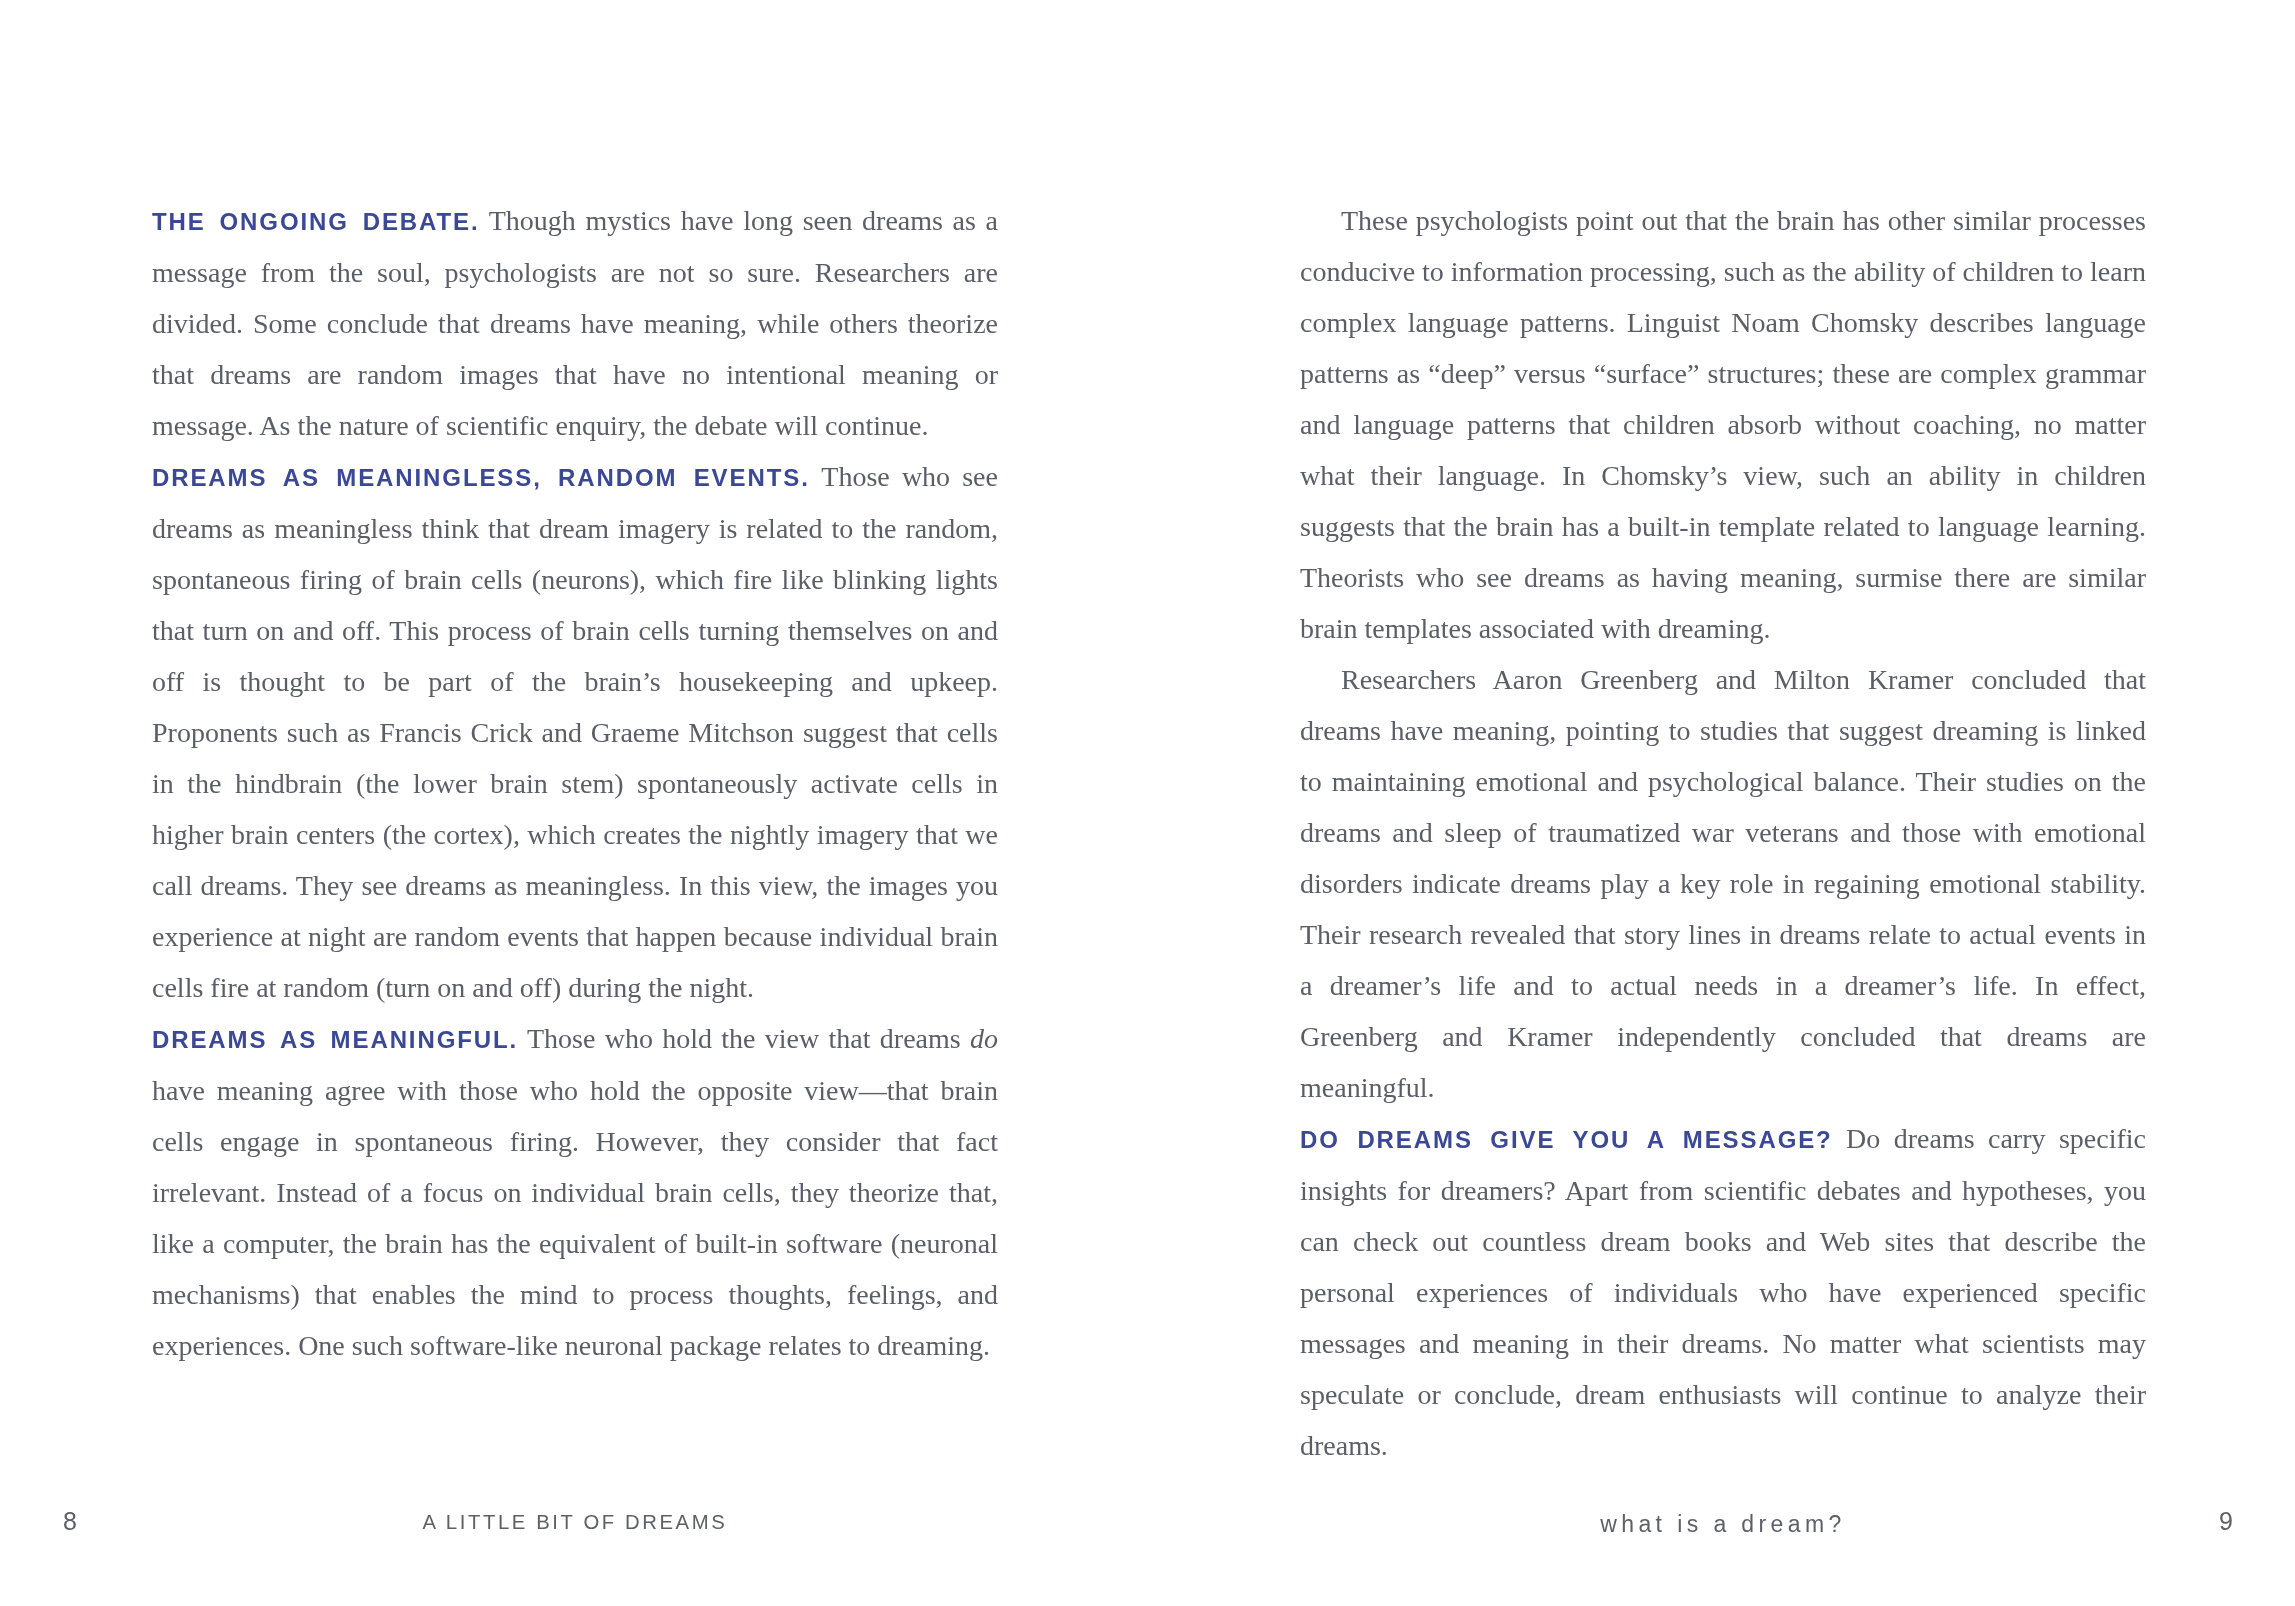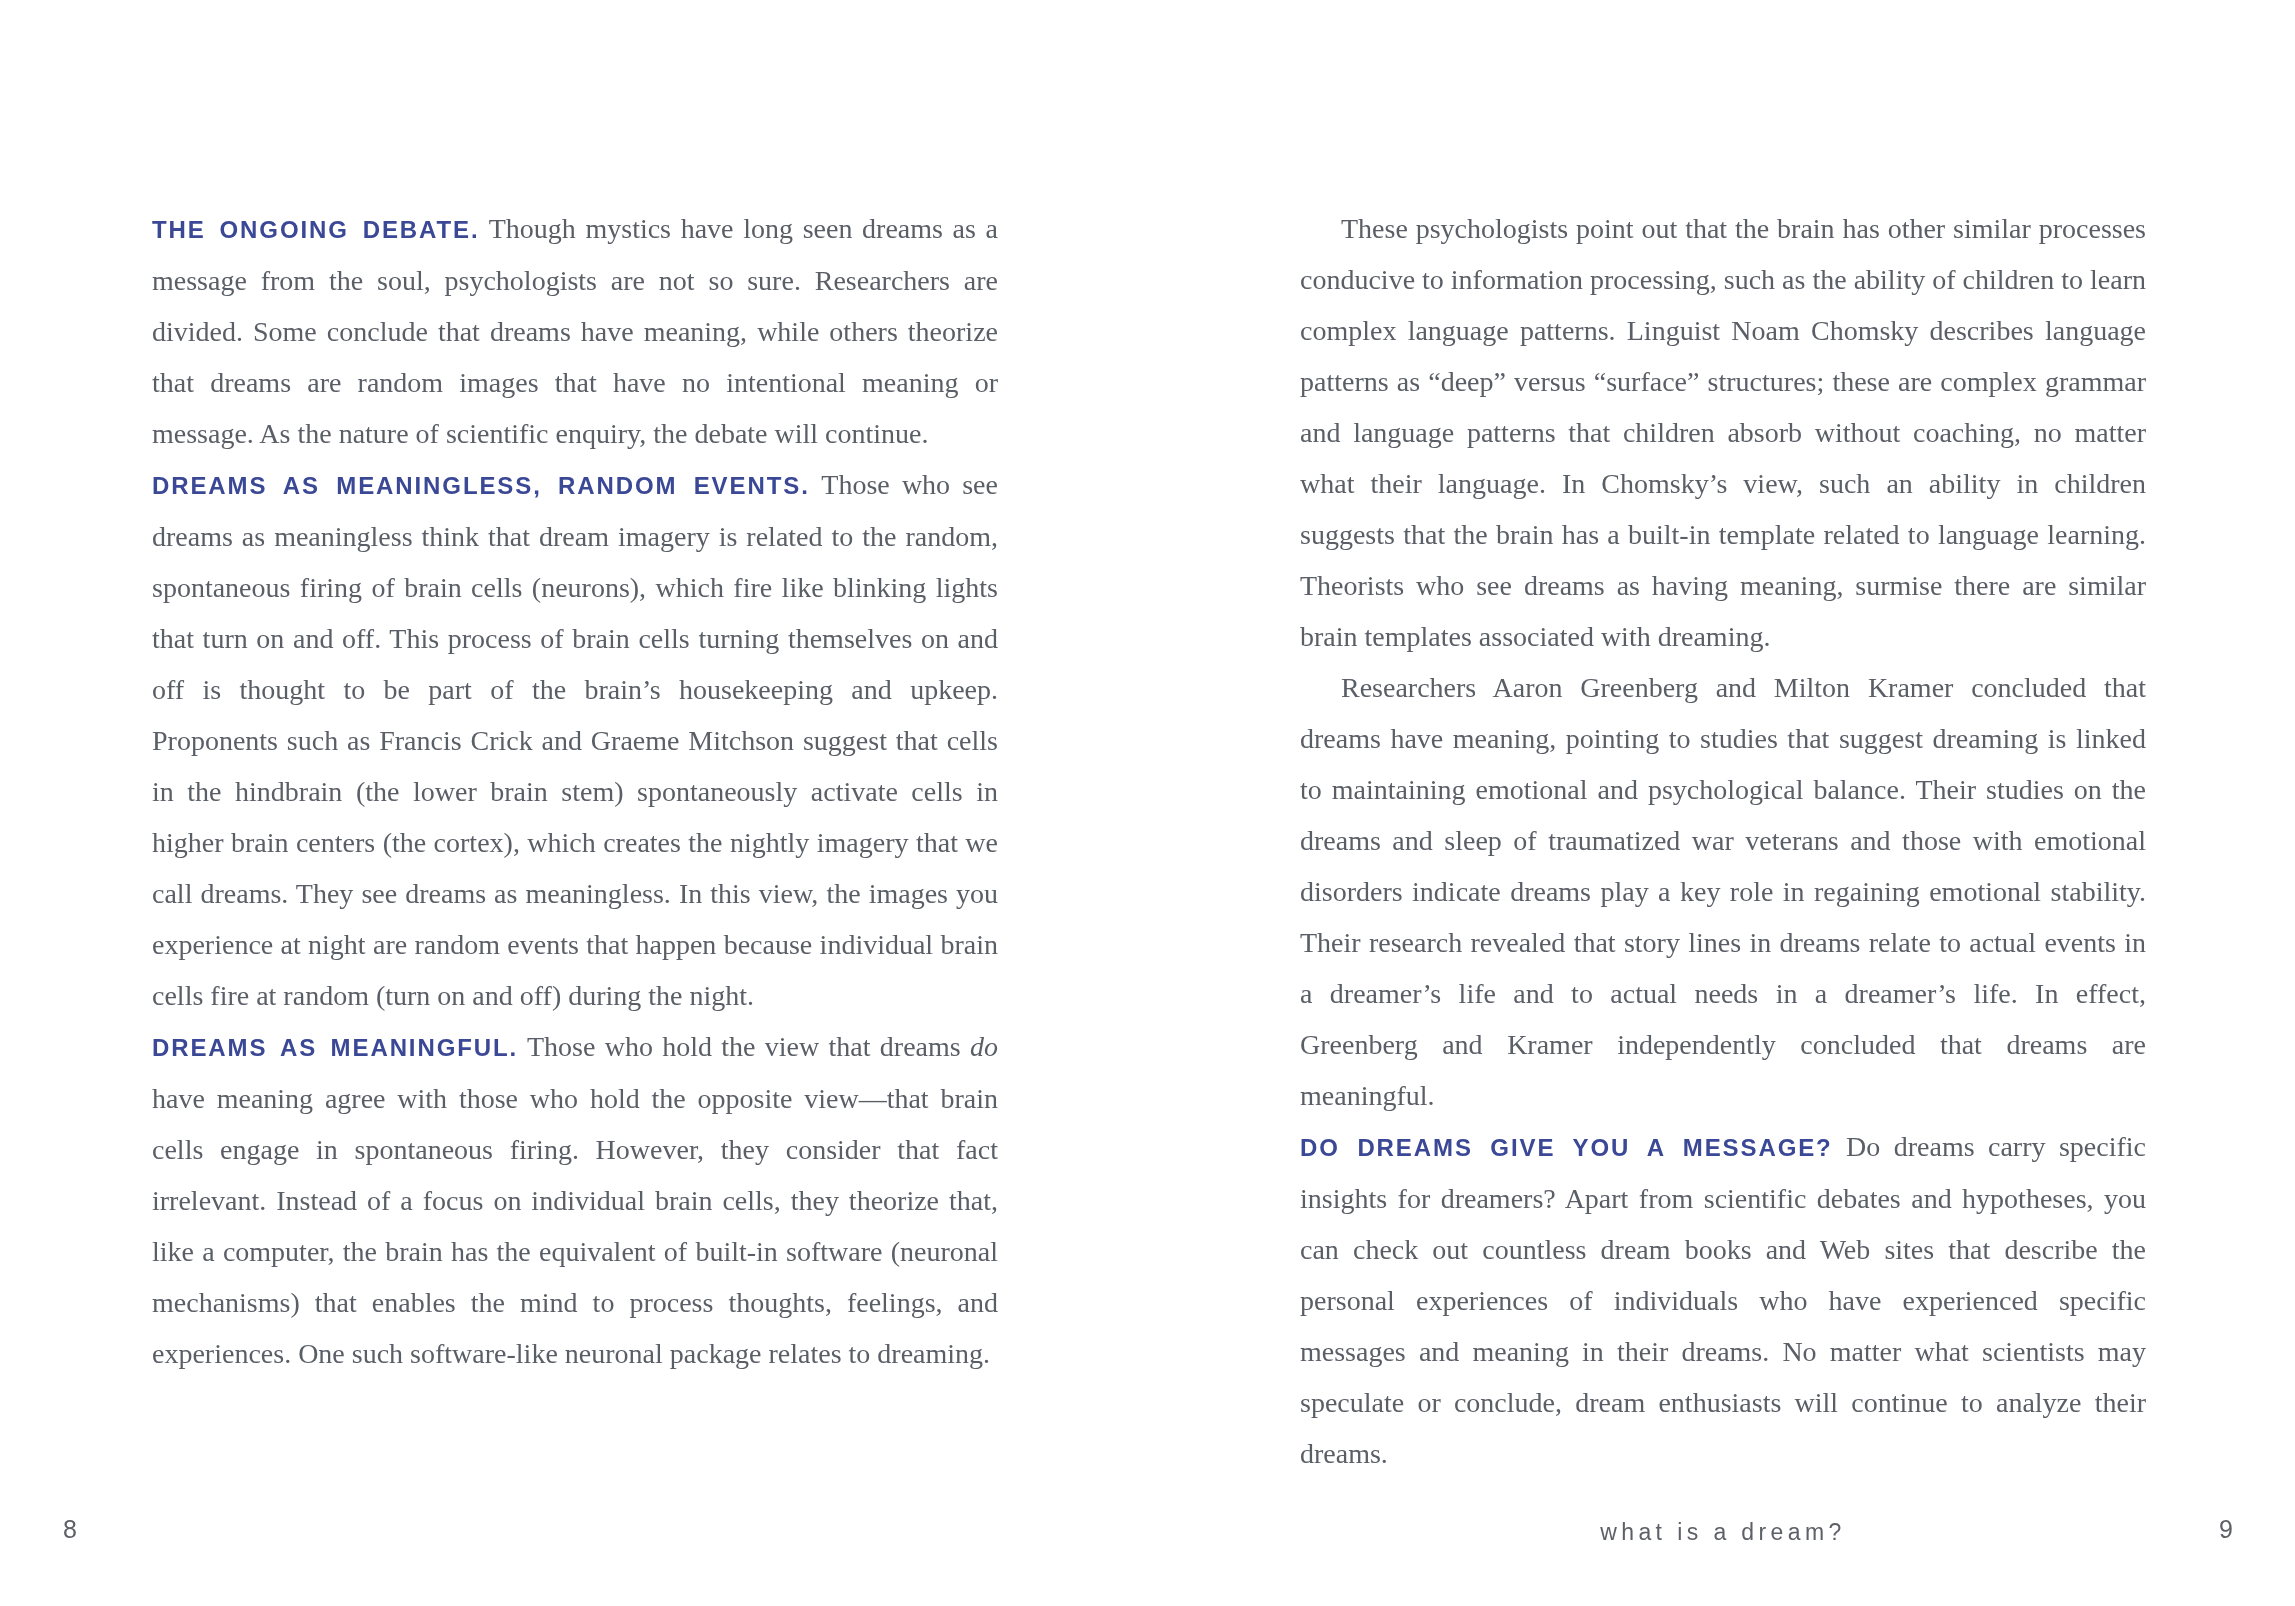--- a/index.html
+++ b/index.html
@@ -9,21 +9,21 @@
     --page-bg:#ffffff;
   }
   html,body{margin:0;padding:0;}
   body{
     width:2295px;height:1607px;
     background:var(--page-bg);
     position:relative;
     overflow:hidden;
     font-family:"Liberation Serif", serif;
   }
-  .page{position:absolute;top:16px;height:1282px;width:1148px;}
+  .page{position:absolute;top:8px;height:1282px;width:1148px;}
   .page-left{left:0;}
   .page-right{left:1148px;}
   .text-column{
     position:absolute;
     top:187px;
     left:152px;
     width:846px;
   }
   .body-para{
     margin:0;
@@ -71,20 +71,21 @@
 </head>
 <body>
 
 <div class="page page-left">
   <div class="text-column">
       <p class="body-para"><span class="run-head">THE ONGOING DEBATE.</span><span> Though mystics have long seen dreams as a message from the soul, psychologists are not so sure. Researchers are divided. Some conclude that dreams have meaning, while others theorize that dreams are random images that have no intentional meaning or message. As the nature of scientific enquiry, the debate will continue.</span></p>
       <p class="body-para"><span class="run-head">DREAMS AS MEANINGLESS, RANDOM EVENTS.</span><span> Those who see dreams as meaningless think that dream imagery is related to the random, spontaneous firing of brain cells (neurons), which fire like blinking lights that turn on and off. This process of brain cells turning themselves on and off is thought to be part of the brain’s housekeeping and upkeep. Proponents such as Francis Crick and Graeme Mitchson suggest that cells in the hindbrain (the lower brain stem) spontaneously activate cells in higher brain centers (the cortex), which creates the nightly imagery that we call dreams. They see dreams as meaningless. In this view, the images you experience at night are random events that happen because individual brain cells fire at random (turn on and off) during the night.</span></p>
       <p class="body-para"><span class="run-head">DREAMS AS MEANINGFUL.</span><span> Those who hold the view that dreams </span><span class="italic">do</span><span> have meaning agree with those who hold the opposite view—that brain cells engage in spontaneous firing. However, they consider that fact irrelevant. Instead of a focus on individual brain cells, they theorize that, like a computer, the brain has the equivalent of built-in software (neuronal mechanisms) that enables the mind to process thoughts, feelings, and experiences. One such software-like neuronal package relates to dreaming.</span></p>
     </div>
   <div class="page-number left-num">8</div>
+  <div class="footer-title">A LITTLE BIT OF DREAMS</div>
 </div>
 
 <div class="page page-right">
   <div class="text-column">
       <p class="body-para indented"><span>These psychologists point out that the brain has other similar processes conducive to information processing, such as the ability of children to learn complex language patterns. Linguist Noam Chomsky describes language patterns as “deep” versus “surface” structures; these are complex grammar and language patterns that children absorb without coaching, no matter what their language. In Chomsky’s view, such an ability in children suggests that the brain has a built-in template related to language learning. Theorists who see dreams as having meaning, surmise there are similar brain templates associated with dreaming.</span></p>
       <p class="body-para indented"><span>Researchers Aaron Greenberg and Milton Kramer concluded that dreams have meaning, pointing to studies that suggest dreaming is linked to maintaining emotional and psychological balance. Their studies on the dreams and sleep of traumatized war veterans and those with emotional disorders indicate dreams play a key role in regaining emotional stability. Their research revealed that story lines in dreams relate to actual events in a dreamer’s life and to actual needs in a dreamer’s life. In effect, Greenberg and Kramer independently concluded that dreams are meaningful.</span></p>
       <p class="body-para"><span class="run-head">DO DREAMS GIVE YOU A MESSAGE?</span><span> Do dreams carry specific insights for dreamers? Apart from scientific debates and hypotheses, you can check out countless dream books and Web sites that describe the personal experiences of individuals who have experienced specific messages and meaning in their dreams. No matter what scientists may speculate or conclude, dream enthusiasts will continue to analyze their dreams.</span></p>
     </div>
   <div class="footer-title lowercase">what is a dream?</div>
   <div class="page-number right-num">9</div>

